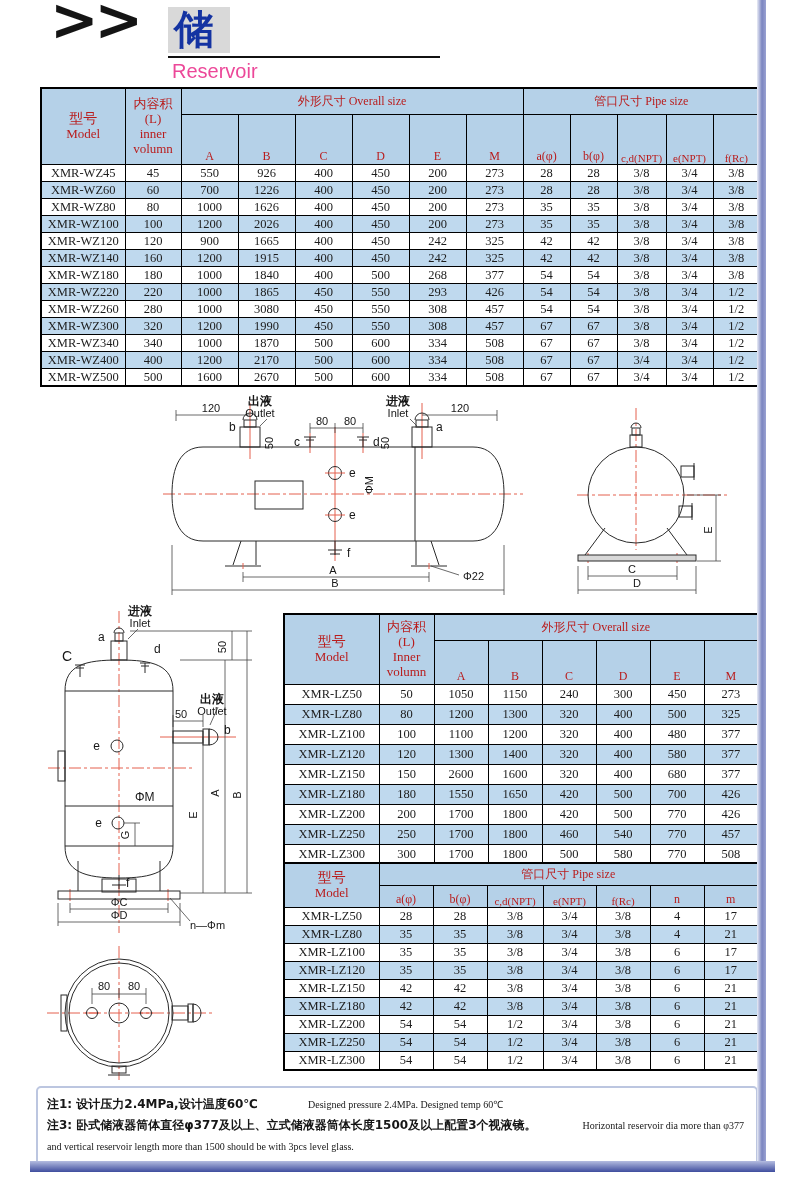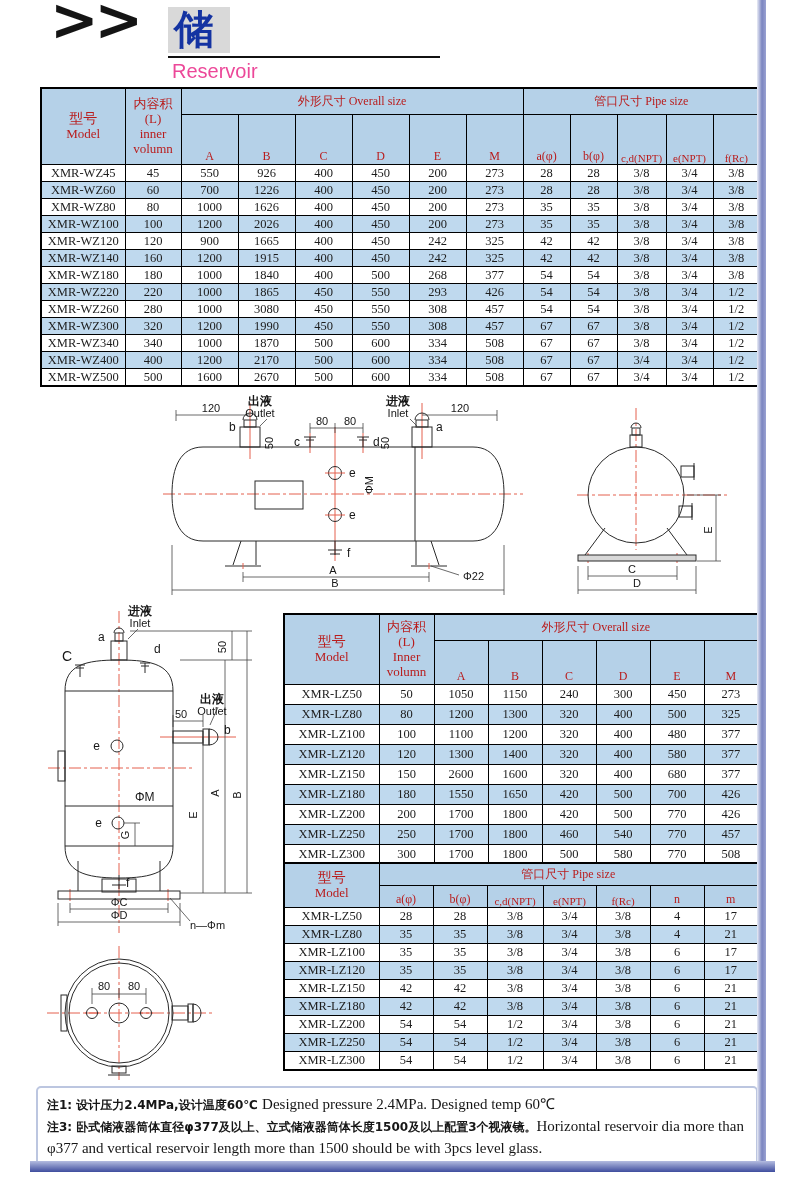--- a/index.html
+++ b/index.html
@@ -44,21 +44,21 @@
   svg .plate{ fill:#d8d8d8; stroke:#2a2a2a; stroke-width:1; }
   svg text  { font-family:"Liberation Sans",sans-serif; font-size:11px; fill:#161616; }
   svg text.zh { font-size:12px; font-weight:bold; }
   svg text.lbl { font-size:12px; }
 
   
   .notes { left:36px; top:1086px; width:722px; border:2px solid #bcc6e0; border-radius:5px;
            padding:6px 9px 8px 9px; box-sizing:border-box; background:#fff; }
   .note-line { font-size:12px; line-height:21px; color:#161616; }
   .note-zh { font-family:"DejaVu Sans",sans-serif; font-weight:600; font-size:12px; }
-  .note-en { font-family:"Liberation Serif",serif; font-size:15px; }
+  .note-en { font-family:"Liberation Serif",serif; font-size:10px;margin-left:46px; }
 
   
   .right-bar  { left:757px; top:0; width:9px; height:1163px;
                 background:linear-gradient(to right,#e9ecf6,#7b85c0 55%,#9aa2d2); }
   .bottom-bar { left:30px; top:1161px; width:745px; height:11px;
                 background:linear-gradient(to bottom,#b4bce0,#3f4d9e); }
 </style>
 </head>
 <body>
 

